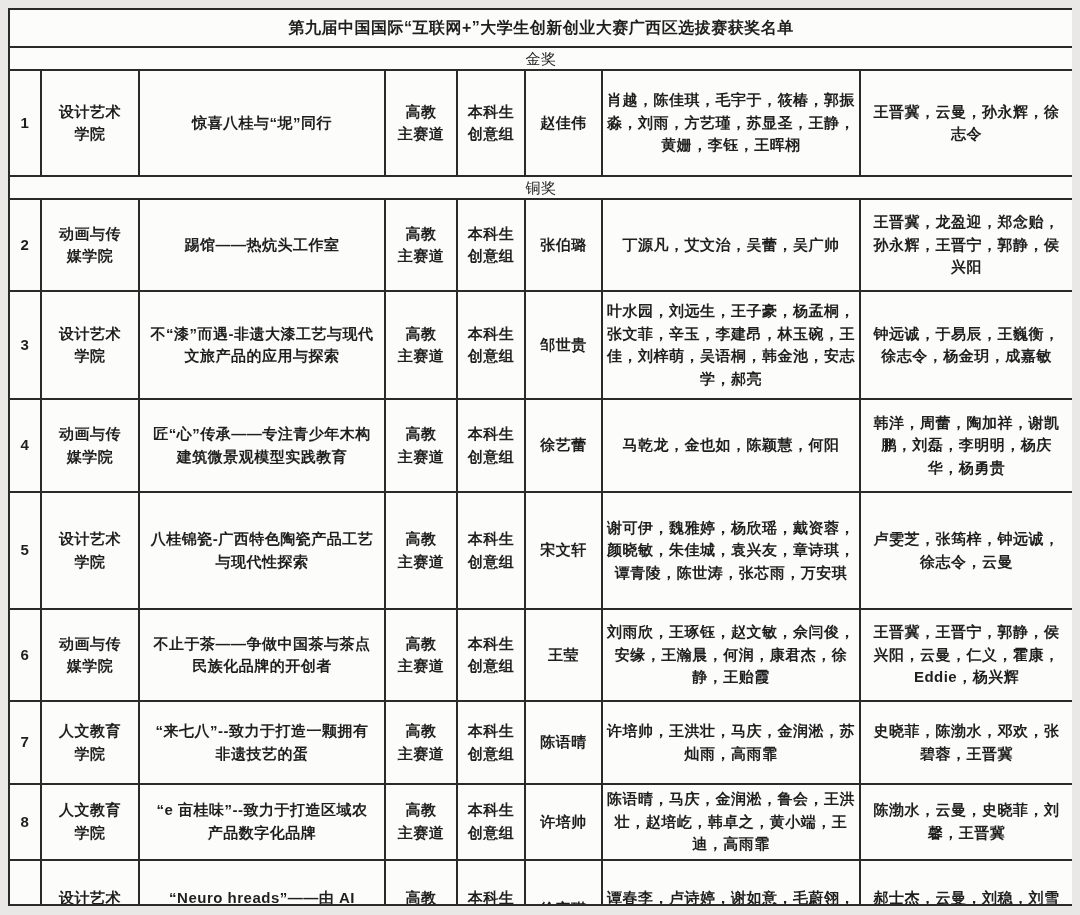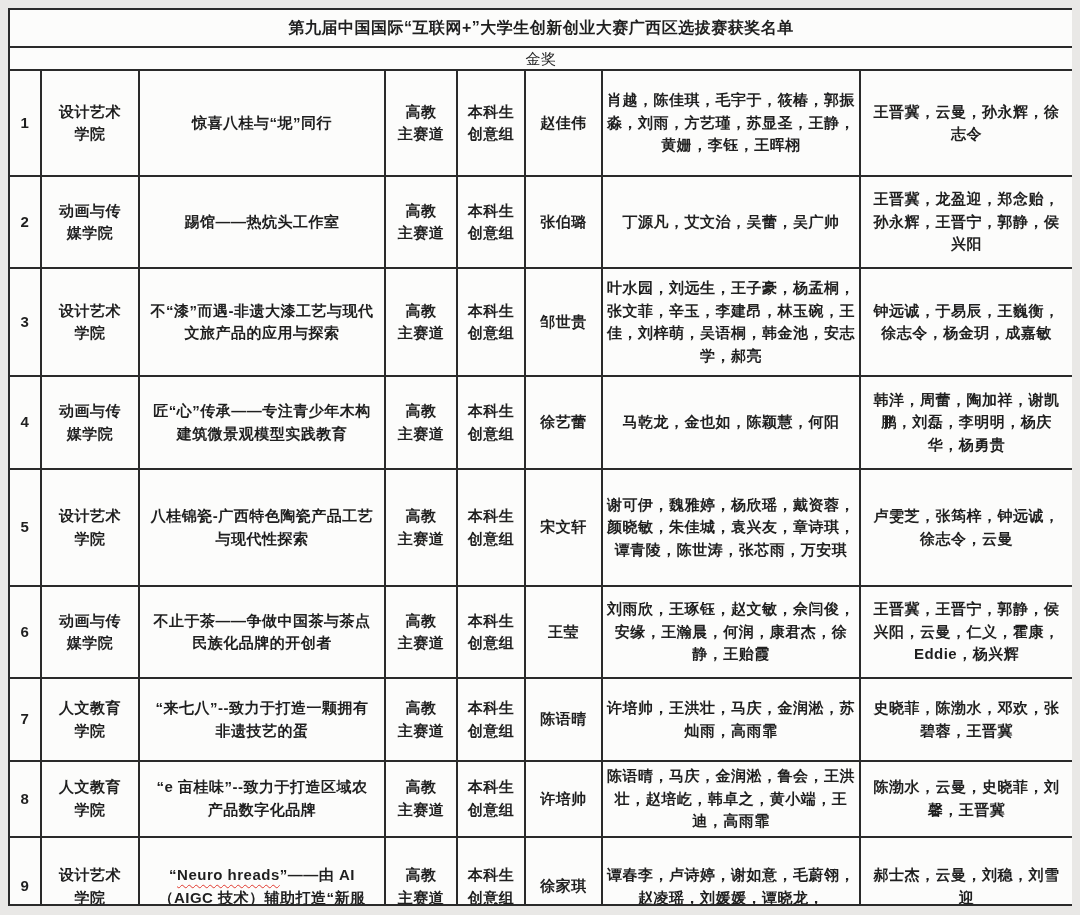--- a/index.html
+++ b/index.html
@@ -102,20 +102,23 @@
         <td class="c-project">惊喜八桂与“坭”同行</td>
         <td class="c-track">高教
 主赛道</td>
         <td class="c-group">本科生
 创意组</td>
         <td class="c-leader">赵佳伟</td>
         <td class="c-members">肖越，陈佳琪，毛宇于，筱椿，郭振淼，刘雨，方艺瑾，苏显圣，王静，黄姗，李钰，王晖栩</td>
         <td class="c-advisors">王晋冀，云曼，孙永辉，徐志令</td>
       </tr>
 
+      <tr class="section-row">
+        <td colspan="8">铜奖</td>
+      </tr>
 
       <tr class="r2">
         <td class="c-num">2</td>
         <td class="c-college">动画与传媒学院</td>
         <td class="c-project">踢馆——热炕头工作室</td>
         <td class="c-track">高教
 主赛道</td>
         <td class="c-group">本科生
 创意组</td>
         <td class="c-leader">张伯璐</td>

